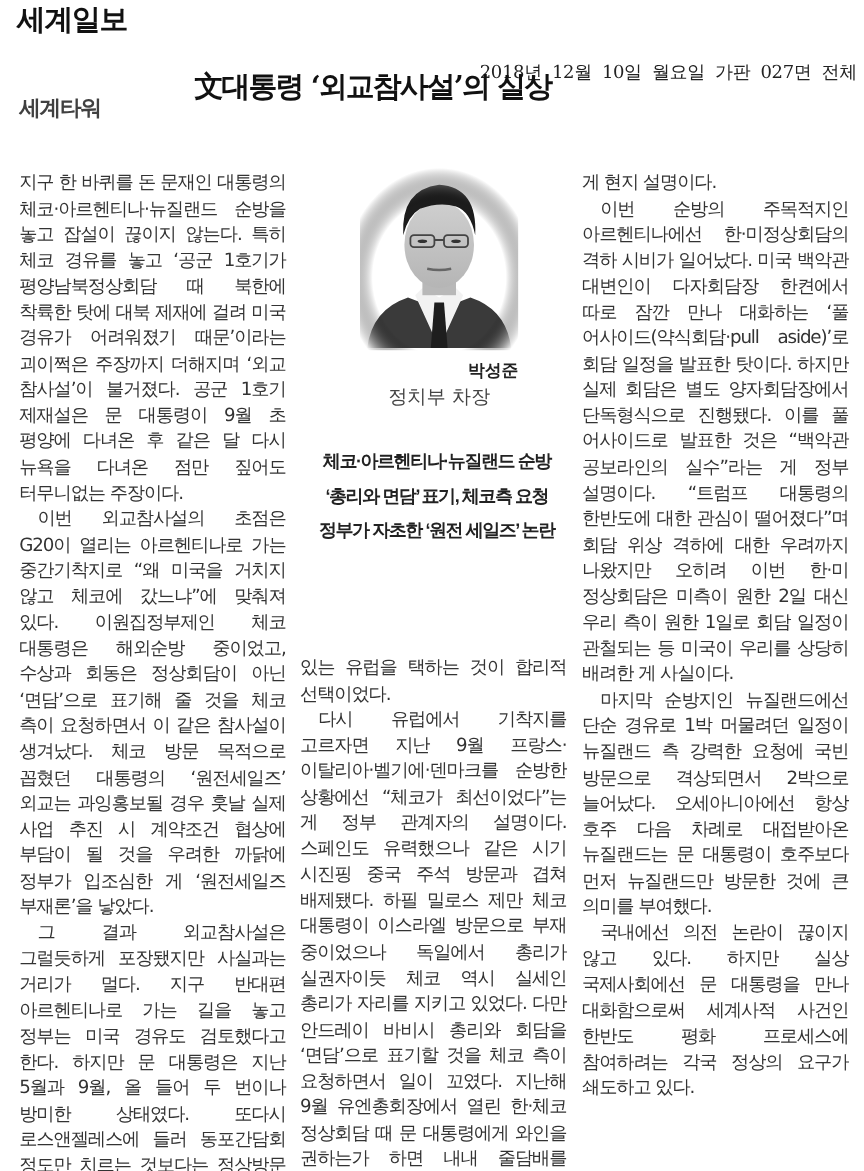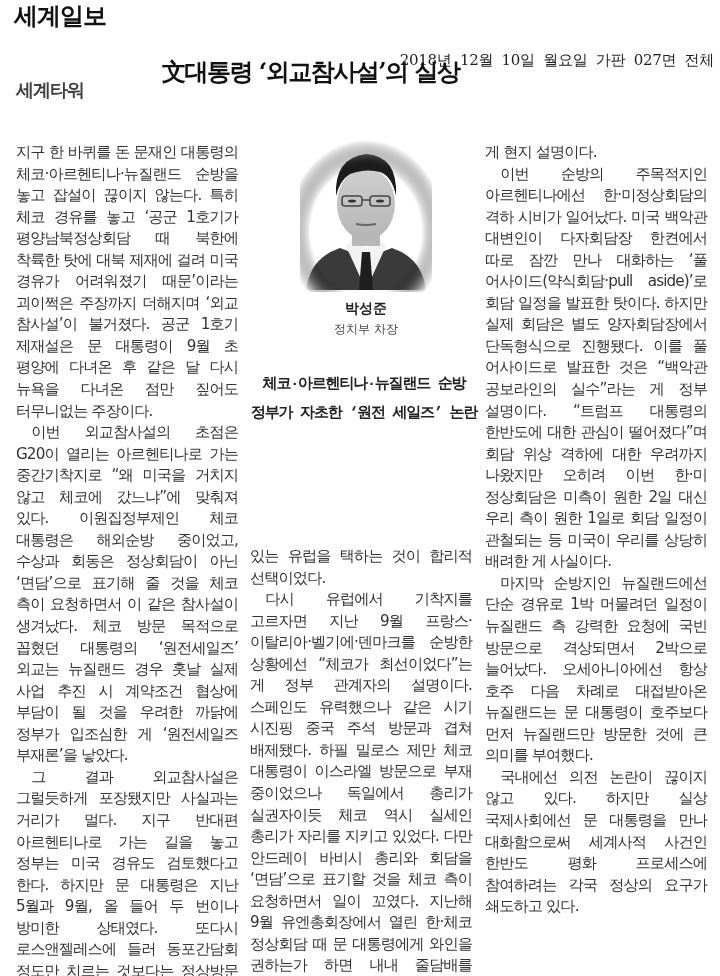--- a/index.html
+++ b/index.html
@@ -14,38 +14,38 @@
               font-size: 24px; color: #111; letter-spacing: -1.5px; font-weight: bold; }
   .col { position: absolute; width: 222px; font-size: 15.2px; line-height: 21.55px; color: #333;
          letter-spacing: -0.9px; word-break: keep-all; }
   .col p { margin: 0; text-align: justify; text-align-last: left; }
   .col p.indent { text-indent: 1em; }
   .col-left { left: 16px; top: 142px; }
   .col-mid-bottom { left: 250px; top: 546px; }
   .col-right { left: 485px; top: 142px; }
   .photo-block { position: absolute; left: 300px; top: 140px; width: 132px; height: 215px; }
   .photo { position: absolute; left: 0; top: 0; width: 132px; height: 152px; }
-  .byline-name { position: absolute; left: 0; width: 132px; top: 160px; text-align: center; font-size: 14px;
+  .byline-name { position: absolute; left: 0; width: 132px; top: 160px; text-align: right; font-size: 14px;
                  font-weight: bold; color: #222; }
-  .byline-title { position: absolute; left: 0; width: 132px; top: 181px; text-align: center; font-size: 12px; color: #444; }
+  .byline-title { position: absolute; left: 0; width: 132px; top: 181px; text-align: center; font-size: 16px; color: #444; }
   .subheads { position: absolute; left: 250px; top: 370px; width: 228px; }
-  .subhead { font-family: Liberation Mono, monospace; font-weight: bold; font-size: 15px;
+  .subhead { font-family: Liberation Sans, sans-serif; font-weight: bold; font-size: 15px;
              line-height: 29px; text-align: center; color: #222; letter-spacing: -1.2px; white-space: nowrap; }
 </style>
 </head>
 <body>
 
 <div class="masthead">세계일보</div>
 <div class="dateline">2018년 12월 10일 월요일 가판 027면 전체</div>
 <div class="section">세계타워</div>
 <div class="headline">文대통령 ‘외교참사설’의 실상</div>
 
 <div class="col col-left">
   <p>지구 한 바퀴를 돈 문재인 대통령의 체코·아르헨티나·뉴질랜드 순방을 놓고 잡설이 끊이지 않는다. 특히 체코 경유를 놓고 ‘공군 1호기가 평양남북정상회담 때 북한에 착륙한 탓에 대북 제재에 걸려 미국 경유가 어려워졌기 때문’이라는 괴이쩍은 주장까지 더해지며 ‘외교 참사설’이 불거졌다. 공군 1호기 제재설은 문 대통령이 9월 초 평양에 다녀온 후 같은 달 다시 뉴욕을 다녀온 점만 짚어도 터무니없는 주장이다.</p>
-  <p class="indent">이번 외교참사설의 초점은 G20이 열리는 아르헨티나로 가는 중간기착지로 “왜 미국을 거치지 않고 체코에 갔느냐”에 맞춰져 있다. 이원집정부제인 체코 대통령은 해외순방 중이었고, 수상과 회동은 정상회담이 아닌 ‘면담’으로 표기해 줄 것을 체코 측이 요청하면서 이 같은 참사설이 생겨났다. 체코 방문 목적으로 꼽혔던 대통령의 ‘원전세일즈’ 외교는 뉴질랜드 경우 훗날 실제 사업 추진 시 계약조건 협상에 부담이 될 것을 우려한 까닭에 정부가 입조심한 게 ‘원전세일즈 부재론’을 낳았다.</p>
+  <p class="indent">이번 외교참사설의 초점은 G20이 열리는 아르헨티나로 가는 중간기착지로 “왜 미국을 거치지 않고 체코에 갔느냐”에 맞춰져 있다. 이원집정부제인 체코 대통령은 해외순방 중이었고, 수상과 회동은 정상회담이 아닌 ‘면담’으로 표기해 줄 것을 체코 측이 요청하면서 이 같은 참사설이 생겨났다. 체코 방문 목적으로 꼽혔던 대통령의 ‘원전세일즈’ 외교는 과잉홍보될 경우 훗날 실제 사업 추진 시 계약조건 협상에 부담이 될 것을 우려한 까닭에 정부가 입조심한 게 ‘원전세일즈 부재론’을 낳았다.</p>
   <p class="indent">그 결과 외교참사설은 그럴듯하게 포장됐지만 사실과는 거리가 멀다. 지구 반대편 아르헨티나로 가는 길을 놓고 정부는 미국 경유도 검토했다고 한다. 하지만 문 대통령은 지난 5월과 9월, 올 들어 두 번이나 방미한 상태였다. 또다시 로스앤젤레스에 들러 동포간담회 정도만 치르는 것보다는 정상방문 요청이 있고 시차 피로도 줄일 수</p>
 </div>
 
 <div class="photo-block">
   <svg class="photo" viewBox="0 0 132 152">
     <defs>
       <radialGradient id="fade" cx="50%" cy="60%" r="60%">
         <stop offset="70%" stop-color="#000" stop-opacity="0"></stop>
         <stop offset="100%" stop-color="#fff" stop-opacity="1"></stop>
       </radialGradient>
@@ -77,20 +77,21 @@
 
     <path d="M56 84 Q66 86 76 84" stroke="#666" stroke-width="2" fill="none"></path>
     <rect width="132" height="152" fill="url(#fade)"></rect>
   </svg>
   <div class="byline-name">박성준</div>
   <div class="byline-title">정치부 차장</div>
 </div>
 
 <div class="subheads">
   <div class="subhead">체코·아르헨티나·뉴질랜드 순방</div>
+  <div class="subhead">‘총리와 면담’ 표기, 체코측 요청</div>
   <div class="subhead">정부가 자초한 ‘원전 세일즈’ 논란</div>
 </div>
 
 <div class="col col-mid-bottom">
   <p>있는 유럽을 택하는 것이 합리적 선택이었다.</p>
   <p class="indent">다시 유럽에서 기착지를 고르자면 지난 9월 프랑스·이탈리아·벨기에·덴마크를 순방한 상황에선 “체코가 최선이었다”는 게 정부 관계자의 설명이다. 스페인도 유력했으나 같은 시기 시진핑 중국 주석 방문과 겹쳐 배제됐다. 하필 밀로스 제만 체코 대통령이 이스라엘 방문으로 부재 중이었으나 독일에서 총리가 실권자이듯 체코 역시 실세인 총리가 자리를 지키고 있었다. 다만 안드레이 바비시 총리와 회담을 ‘면담’으로 표기할 것을 체코 측이 요청하면서 일이 꼬였다. 지난해 9월 유엔총회장에서 열린 한·체코 정상회담 때 문 대통령에게 와인을 권하는가 하면 내내 줄담배를 태우는 기행을 보였던 제만 체코 대통령과 바비시 총리가 서로 견제하는 사이여서 벌어진 일이라는</p>
 </div>
 
 <div class="col col-right">
   <p>게 현지 설명이다.</p>

